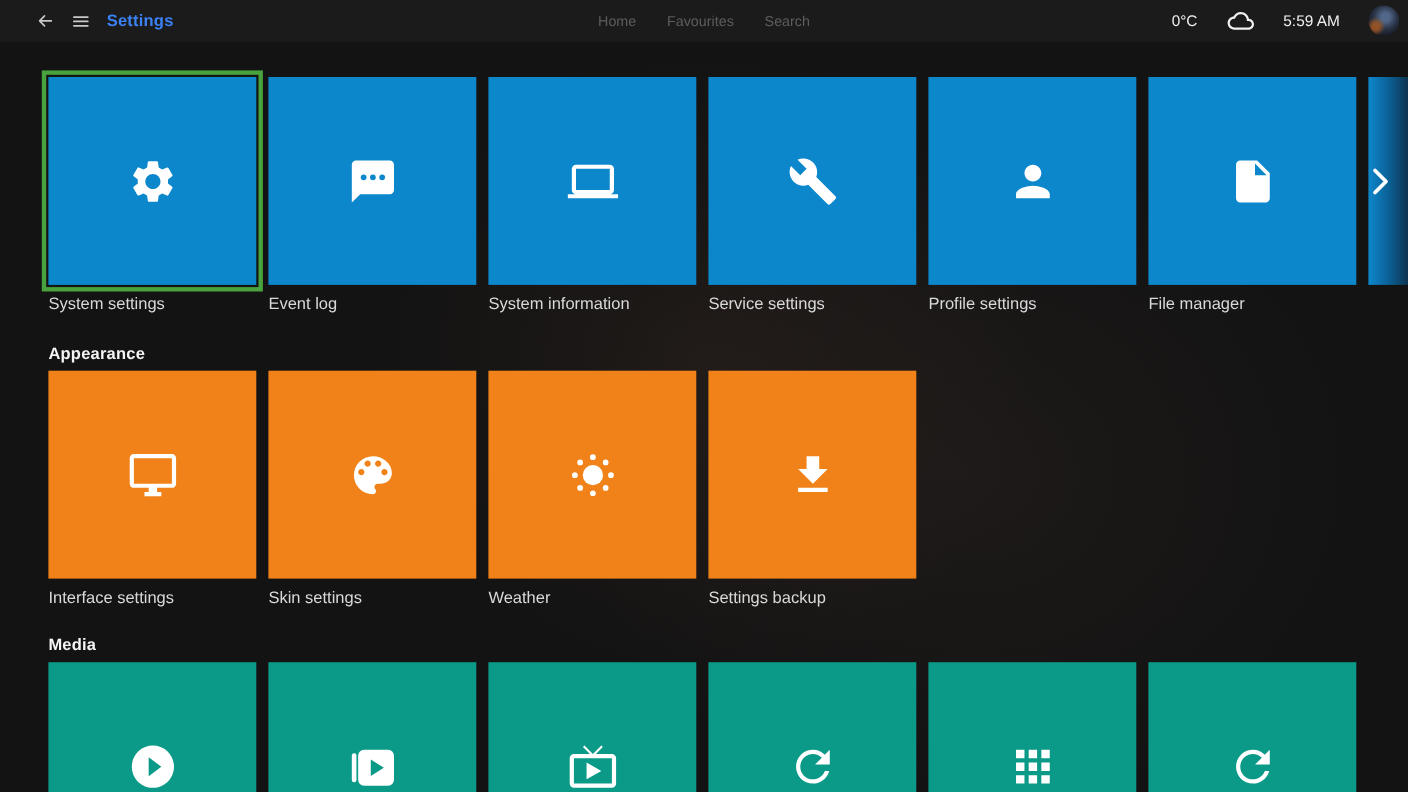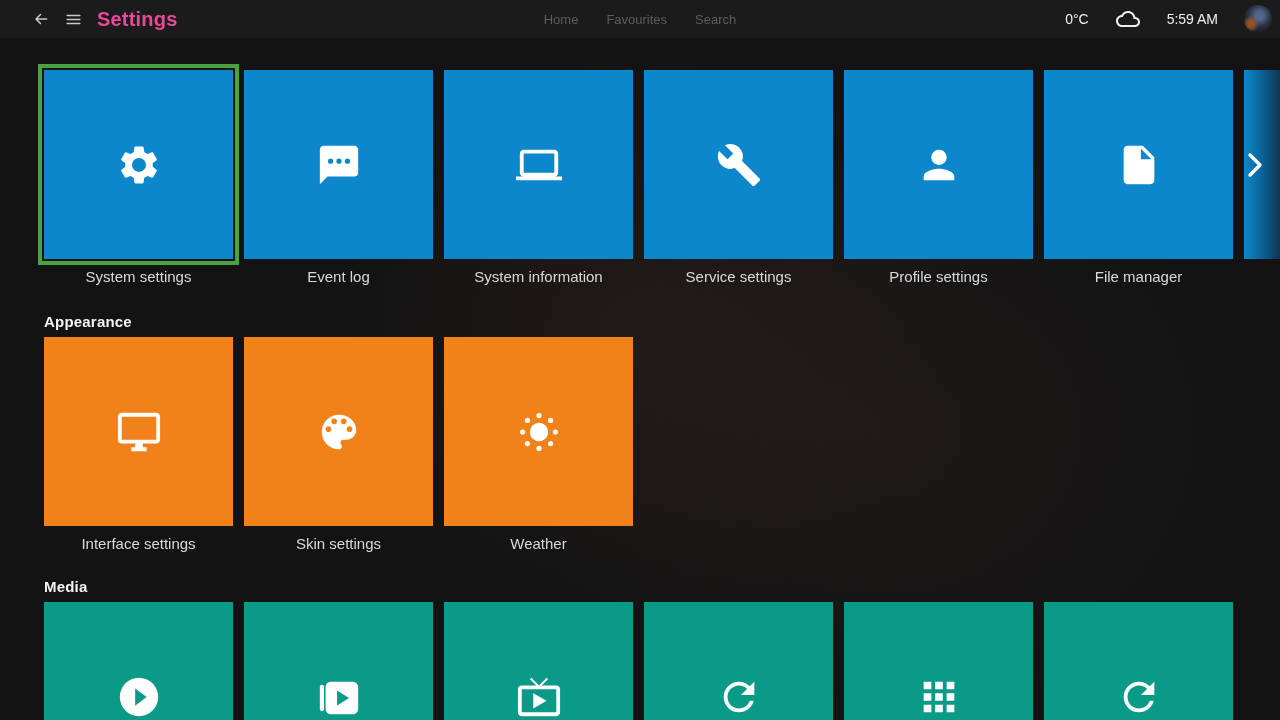--- a/index.html
+++ b/index.html
@@ -13,21 +13,21 @@
     color:#e6e6e6;
   }
 
   
   .topbar {
     position:relative; height:38px; background:#1b1b1b;
     display:flex; align-items:center; justify-content:space-between;
     padding:0 8px 0 30px;
   }
   .topbar-left { display:flex; align-items:center; gap:14px; }
-  .topbar-title { color:#ec4899; font-size:20px; font-weight:700; letter-spacing:.2px; }
+  .topbar-title { color:#3b82f6; font-size:15px; font-weight:700; letter-spacing:.2px; }
   .icon-btn { display:flex; align-items:center; justify-content:center; cursor:pointer; }
   .topbar-nav {
     position:absolute; left:50%; top:0; transform:translateX(-50%);
     height:38px; display:flex; align-items:center; gap:28px;
   }
   .nav-item { color:var(--nav_inactive,#5d5d5d); font-size:13px; font-weight:400; cursor:pointer; }
   .topbar-right { display:flex; align-items:center; gap:26px; }
   .status-text { color:#f0f0f0; font-size:14px; }
   .avatar {
     width:28px; height:28px; border-radius:50%;
@@ -45,21 +45,21 @@
   .tile {
     width:189px; height:189px;
     display:flex; align-items:center; justify-content:center;
     cursor:pointer;
   }
   .tile.blue   { background:var(--tile_blue,#0d87cc); }
   .tile.orange { background:var(--tile_orange,#f08219); }
   .tile.teal   { background:var(--tile_teal,#0a9a87); }
   .tile.selected { box-shadow:0 0 0 2px #121512, 0 0 0 6px var(--focus_green,#48a33e); }
   .tile-label {
-    margin-top:9px; text-align:center; font-size:15px;
+    margin-top:9px; font-size:15px;
     color:var(--label_text,#d9d9d9);
   }
   .tile-icon { display:block; }
   .dot-blue { fill:var(--tile_blue,#0d87cc); }
 
   .section-appearance { margin-top:28px; }
   .section-media { margin-top:26px; }
 
   
   .cell-more { width:36px; flex:0 0 auto; position:relative; }
@@ -201,20 +201,28 @@
                 <circle cx="6.2" cy="17.8" r="1.3"></circle>
               <circle cx="3.8" cy="12" r="1.3"></circle>
                 <circle cx="6.2" cy="6.2" r="1.3"></circle>
               <circle cx="12" cy="3.8" r="1.3"></circle>
                 <circle cx="17.8" cy="6.2" r="1.3"></circle>
             </g>
           </svg>
         </div>
         <div class="tile-label">Weather</div>
       </div>
+      <div class="cell">
+        <div class="tile orange">
+          <svg class="tile-icon" width="46" height="46" viewBox="0 0 24 24">
+            <path fill="#fff" d="M19 9h-4V3H9v6H5l7 7 7-7zM5 18v2h14v-2H5z"></path>
+          </svg>
+        </div>
+        <div class="tile-label">Settings backup</div>
+      </div>
     </div>
   </div>
 
   <div class="section section-media">
     <div class="section-title">Media</div>
     <div class="row">
       <div class="cell">
         <div class="tile teal">
           <svg class="tile-icon" width="46" height="46" viewBox="0 0 24 24">
             <path fill="#fff" fill-rule="evenodd" d="M12 2C6.48 2 2 6.48 2 12s4.48 10 10 10 10-4.48 10-10S17.52 2 12 2zm-2 14.5v-9l6 4.5-6 4.5z"></path>

